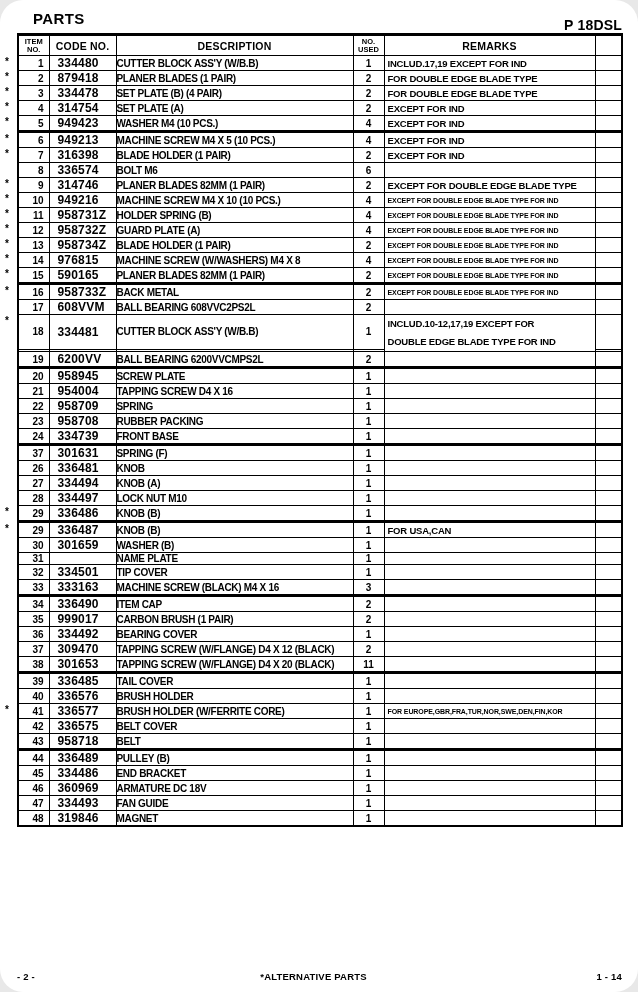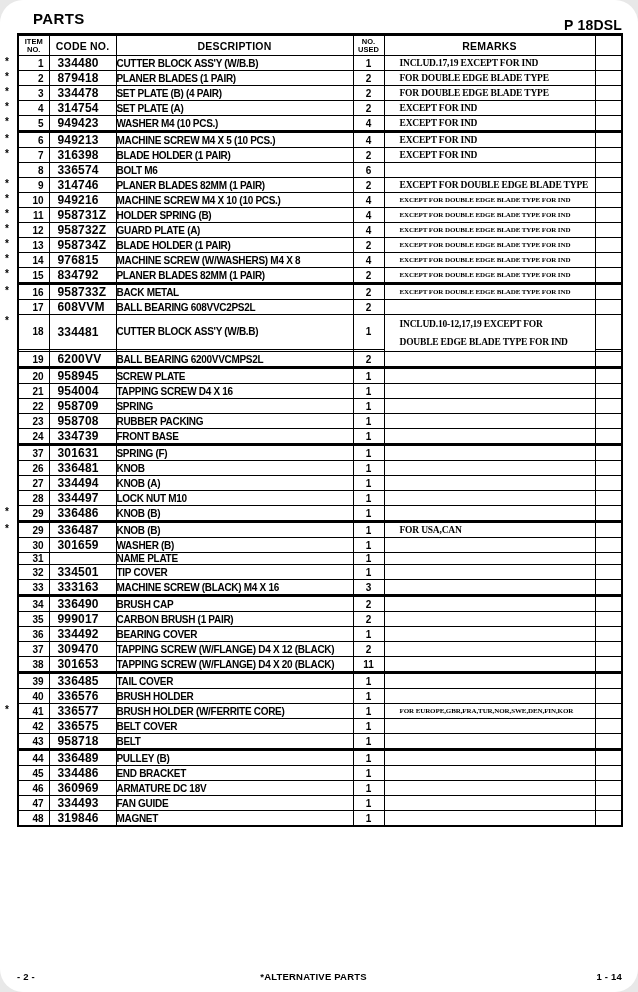--- a/index.html
+++ b/index.html
@@ -43,21 +43,21 @@
   .w-code{width:67px;}
   .w-desc{width:237px;}
   .w-used{width:31px;}
   .w-rem{width:211px;}
   .w-nar{width:27px;}
   
   td.c-item{position:relative;text-align:right;padding-right:5px;font-size:10px;}
   td.c-code{text-align:left;padding-left:8px;font-size:12px;letter-spacing:.2px;}
   td.c-desc{text-align:left;font-size:10px;letter-spacing:-.3px;}
   td.c-used{text-align:center;font-size:10px;}
-  td.c-rem{text-align:left;padding-left:15px;font-size:9.5px;letter-spacing:-.2px;font-family:Liberation Serif, serif;}
+  td.c-rem{text-align:left;padding-left:3px;font-size:9.5px;letter-spacing:-.2px;}
   td.c-rem.small{font-size:7px;letter-spacing:-.1px;}
   td.c-rem .rline{line-height:18px;}
   tr.group td{border-top:3px solid #000;}
   .star{
     position:absolute;left:-14px;top:1px;
     font-size:10px;line-height:10px;
   }
   .footer{
     position:absolute;left:17px;right:16px;top:971px;
     display:flex;justify-content:space-between;align-items:center;
@@ -206,21 +206,21 @@
         <tr>
           <td class="c-item">14<span class="star">*</span></td>
           <td class="c-code">976815</td>
           <td class="c-desc">MACHINE SCREW (W/WASHERS) M4 X 8</td>
           <td class="c-used">4</td>
           <td class="c-rem small">EXCEPT FOR DOUBLE EDGE BLADE TYPE FOR IND</td>
           <td class="c-nar"></td>
         </tr>
         <tr>
           <td class="c-item">15<span class="star">*</span></td>
-          <td class="c-code">834792</td>
+          <td class="c-code">590165</td>
           <td class="c-desc">PLANER BLADES 82MM (1 PAIR)</td>
           <td class="c-used">2</td>
           <td class="c-rem small">EXCEPT FOR DOUBLE EDGE BLADE TYPE FOR IND</td>
           <td class="c-nar"></td>
         </tr>
         <tr class="group">
           <td class="c-item">16<span class="star">*</span></td>
           <td class="c-code">958733Z</td>
           <td class="c-desc">BACK METAL</td>
           <td class="c-used">2</td>
@@ -377,21 +377,21 @@
           <td class="c-item">33</td>
           <td class="c-code">333163</td>
           <td class="c-desc">MACHINE SCREW (BLACK) M4 X 16</td>
           <td class="c-used">3</td>
           <td class="c-rem"></td>
           <td class="c-nar"></td>
         </tr>
         <tr class="group">
           <td class="c-item">34</td>
           <td class="c-code">336490</td>
-          <td class="c-desc">BRUSH CAP</td>
+          <td class="c-desc">ITEM CAP</td>
           <td class="c-used">2</td>
           <td class="c-rem"></td>
           <td class="c-nar"></td>
         </tr>
         <tr>
           <td class="c-item">35</td>
           <td class="c-code">999017</td>
           <td class="c-desc">CARBON BRUSH (1 PAIR)</td>
           <td class="c-used">2</td>
           <td class="c-rem"></td>

